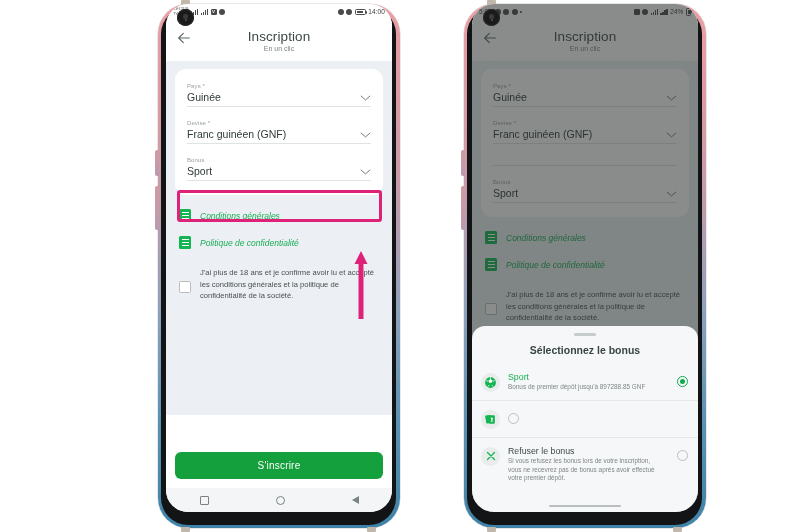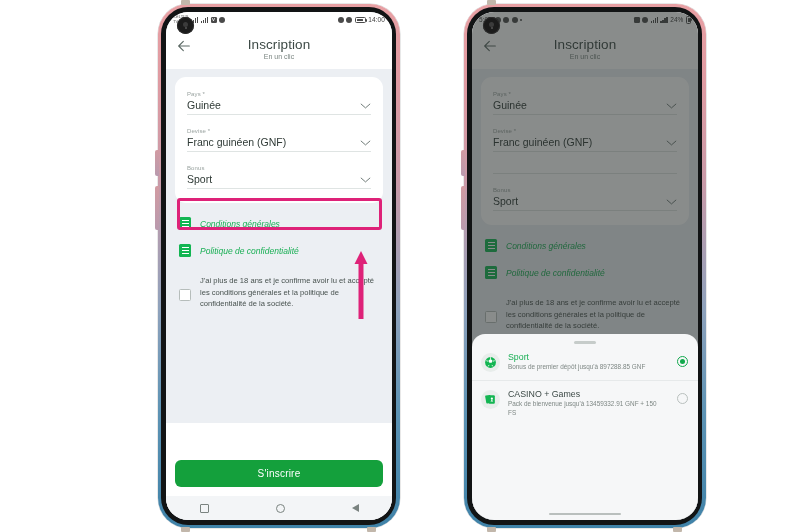--- a/index.html
+++ b/index.html
@@ -32,21 +32,21 @@
   }
   .frame-bezel {
     position: absolute;
     left: 6px; top: 7px;
     width: 235px; height: 518px;
     border-radius: 27px;
     background: #121415;
   }
   .screen {
     position: absolute;
-    left: 11px; top: 12px;
+    left: 11px; top: 4px;
     width: 226px; height: 508px;
     border-radius: 22px;
     background: #eceff3;
     overflow: hidden;
   }
   
   .side-btn {
     position: absolute; left: 0px; width: 4px;
     background: linear-gradient(180deg,#d29ba2,#b99aae);
     border-radius: 2px 0 0 2px;
@@ -116,21 +116,21 @@
   }
   .back-arrow {
     position: absolute; left: 10px; top: 11px;
     width: 16px; height: 16px;
   }
   .title { font-size: 13.5px; color: #3d4a46; letter-spacing: 0.1px; }
   .subtitle { font-size: 7px; color: #7b8682; margin-top: 1px; }
 
   
   .body { background: #eceff3; padding: 8px 9px 0 9px; position: relative;
-          height: 451px; }
+          height: 451px; border-radius: 25px; }
   .card {
     background: #ffffff;
     border-radius: 11px;
     padding: 10px 12px 12px 12px;
   }
   .field { position: relative; padding-top: 4px; margin-bottom: 9px; }
   .field:last-child { margin-bottom: 2px; }
   .flabel { font-size: 6px; color: #9aa3a0; margin-bottom: 2px; letter-spacing:0.1px;}
   .fvalue { font-size: 10.5px; color: #2f3a36; padding-bottom: 3px; }
   .fplaceholder { font-size: 10.5px; color: #a7b0ad; padding-bottom: 3px; }
@@ -479,20 +479,21 @@
         <div class="consent">
           <div class="cbox"></div>
           <div class="consent-text">J'ai plus de 18 ans et je confirme avoir lu et accepté les conditions générales et la politique de confidentialité de la société.</div>
         </div>
       </div>
 
       <div class="dim"></div>
 
       <div class="sheet">
         <div class="grabber"></div>
+        <div class="sheet-title">Sélectionnez le bonus</div>
 
         <div class="bonus-row">
           <div class="bico">
             <svg viewBox="0 0 24 24" width="13" height="13">
               <circle cx="12" cy="12" r="10" fill="#13b552"></circle>
               <path d="M12 5.5l3.6 2.6-1.4 4.2h-4.4L8.4 8.1z" fill="#ffffff"></path>
               <path d="M12 2.2l0 3.3M4.3 8.6l3.6 1.2M19.7 8.6l-3.6 1.2M7.3 19.4l2.2-2.9M16.7 19.4l-2.2-2.9" stroke="#ffffff" stroke-width="1.5" fill="none"></path>
             </svg>
           </div>
           <div class="bonus-main">
@@ -504,27 +505,35 @@
 
         <div class="bonus-row">
           <div class="bico">
             <svg viewBox="0 0 24 24" width="13" height="13">
               <rect x="3" y="4" width="10" height="15" rx="1.6" fill="#13b552" transform="rotate(-10 8 11)"></rect>
               <rect x="9" y="4" width="11" height="16" rx="1.8" fill="#13b552"></rect>
               <path d="M14.5 8.5a2 2 0 1 1 0 4 2 2 0 1 1 0-4z" fill="#ffffff"></path>
               <path d="M14.5 12.5l2.6 3.2h-5.2z" fill="#ffffff"></path>
             </svg>
           </div>
+          <div class="radio"></div>
+        </div>
+
+        <div class="bonus-row">
+          <div class="bico">
+            <svg viewBox="0 0 24 24" width="12" height="12">
+              <path d="M5 5l14 14M19 5L5 19" stroke="#13b552" stroke-width="2.6" stroke-linecap="round"></path>
+            </svg>
+          </div>
           <div class="bonus-main">
-            <div class="bonus-name dark">CASINO + Games</div>
-            <div class="bonus-desc">Pack de bienvenue jusqu'à 13459332.91 GNF + 150 FS</div>
+            <div class="bonus-name dark">Refuser le bonus</div>
+            <div class="bonus-desc">Si vous refusez les bonus lors de votre inscription, vous ne recevrez pas de bonus après avoir effectué votre premier dépôt.</div>
           </div>
           <div class="radio"></div>
         </div>
-
 
         <div class="home-ind"></div>
       </div>
 
     </div>
   </div>
 
 </div>
 
 </body></html>

